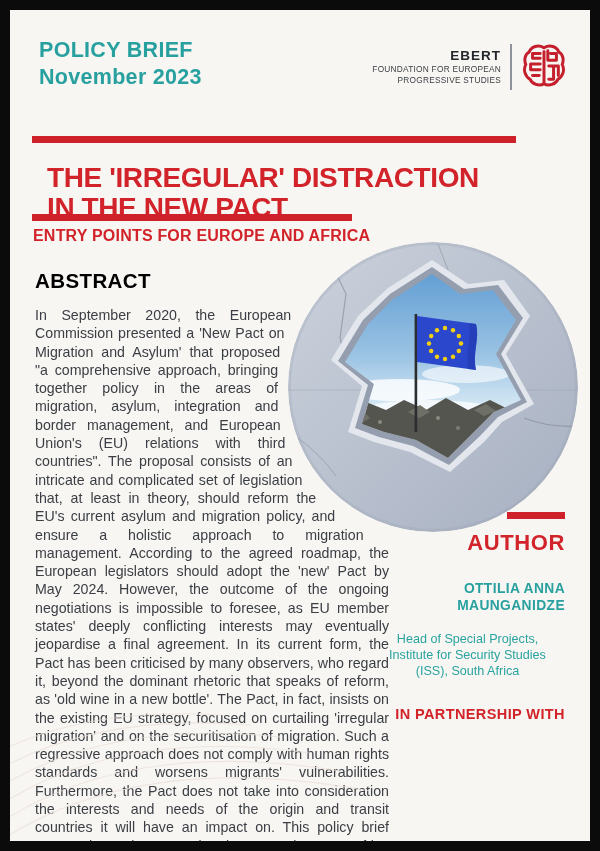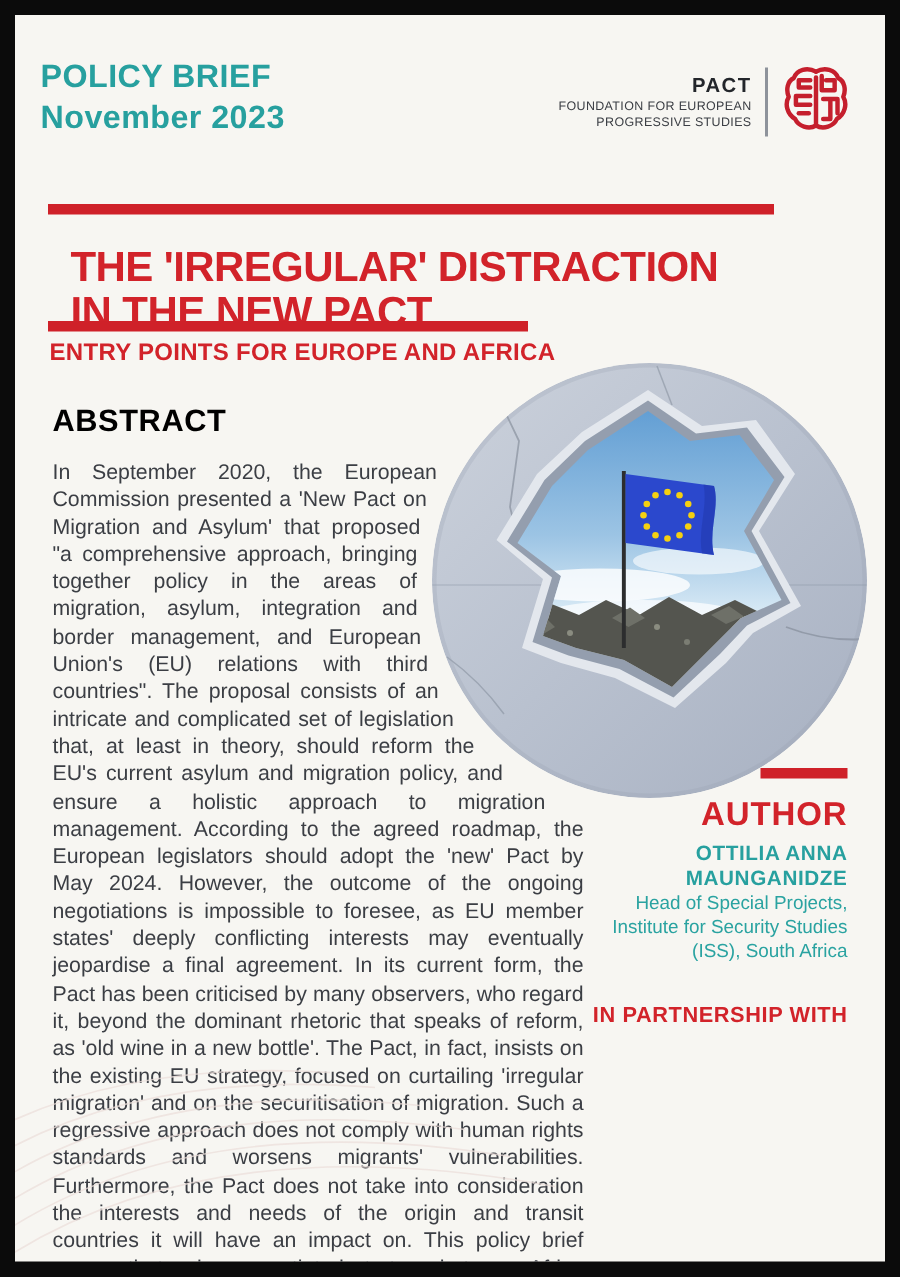--- a/index.html
+++ b/index.html
@@ -5,21 +5,21 @@
   html,body{margin:0;padding:0;background:#2a2a2a;}
   *{box-sizing:border-box;}
   .frame{
     width:600px;height:851px;background:#0b0b0b;padding:10px;
     font-family:"Liberation Sans", sans-serif;position:relative;
   }
   .page{
     width:580px;height:831px;background:#f7f6f2;position:relative;overflow:hidden;
   }
   
-  .header{position:absolute;top:27px;left:17px;right:23px;display:flex;justify-content:space-between;align-items:center;}
+  .header{position:absolute;top:27px;left:29px;right:23px;display:flex;justify-content:space-between;align-items:center;}
   .brief-meta{color:#27a09f;font-weight:bold;font-size:21.5px;line-height:27px;letter-spacing:.3px;}
   .feps{display:flex;align-items:center;gap:9px;margin-top:6px;}
   .feps-text{text-align:right;}
   .feps-acronym{font-size:13.5px;font-weight:bold;color:#23262b;letter-spacing:1px;line-height:15px;}
   .feps-org{font-size:8.3px;color:#3b3e44;line-height:10.6px;letter-spacing:.25px;margin-top:1px;}
   .feps-divider{width:2px;height:46px;background:#8e939b;}
   
   .red-rule{position:absolute;background:#cf2129;}
   .rule-top{left:22px;top:126px;width:484px;height:7px;}
   .doc-title{position:absolute;left:23px;top:139px;margin:14px;color:#d2232a;font-size:28px;line-height:30px;font-weight:bold;letter-spacing:-.4px;}
@@ -35,22 +35,22 @@
   .abstract-heading{margin:14px 0 0 0;color:#000000;font-size:20.5px;font-weight:bold;letter-spacing:.4px;}
   .abstract-text{
     margin:13px 0 0 0;width:354px;max-width:354px;
     font-size:14.2px;line-height:18.3px;color:#3b3e44;
     text-align:justify;
   }
   
   .author-col{position:absolute;right:25px;top:502px;width:195px;text-align:right;}
   .author-rule{margin-left:auto;width:58px;height:7px;background:#cf2129;}
   .author-label{margin-top:11px;color:#d2232a;font-size:22px;font-weight:bold;letter-spacing:.6px;}
-  .author-name{margin-top:4px;color:#27a09f;font-weight:bold;font-size:13.8px;line-height:17px;letter-spacing:.4px;}
-  .author-role{margin-top:0;color:#2aa3a1;font-size:12.6px;line-height:16px;}
+  .author-name{margin-top:24px;color:#27a09f;font-weight:bold;font-size:13.8px;line-height:17px;letter-spacing:.4px;}
+  .author-role{margin-top:17px;color:#2aa3a1;font-size:12.6px;line-height:16px;text-align:center;}
   .partner-label{margin-top:27px;color:#d2232a;font-size:14.5px;font-weight:bold;letter-spacing:.4px;}
   
   .fes-logo{margin-top:13px;display:inline-block;text-align:left;width:112px;color:#1e5bab;}
   .fes-line{display:block;font-size:24.5px;line-height:21.5px;font-weight:bold;letter-spacing:-.5px;transform:scaleX(.8);transform-origin:left center;white-space:nowrap;}
   .fes-row{display:flex;align-items:center;height:21.5px;}
   .fes-globe{margin-left:-1px;flex:0 0 auto;}
   
   .watermark{position:absolute;left:0;bottom:0;pointer-events:none;}
 </style>
 </head>
@@ -59,21 +59,21 @@
 <div class="frame">
   <div class="page">
 
     <div class="header">
       <div class="brief-meta">
         <div>POLICY BRIEF</div>
         <div>November 2023</div>
       </div>
       <div class="feps">
         <div class="feps-text">
-          <div class="feps-acronym">PACT</div>
+          <div class="feps-acronym">EBERT</div>
           <div class="feps-org">
             <div>FOUNDATION FOR EUROPEAN</div>
             <div>PROGRESSIVE STUDIES</div>
           </div>
         </div>
         <div class="feps-divider"></div>
         <span>
           <svg width="46" height="44" viewBox="0 0 46 46" aria-hidden="true">
             <g fill="none" stroke="#c51f2d" stroke-width="3.1" stroke-linecap="round" stroke-linejoin="round">
               <path d="M23 5 C17 1.5 9.5 3.5 7.5 9.5 C3 11.5 2 18 4 22.5 C1 27.5 3 35 8.5 38 C10.5 43 18 45.5 23 42.5"></path>

